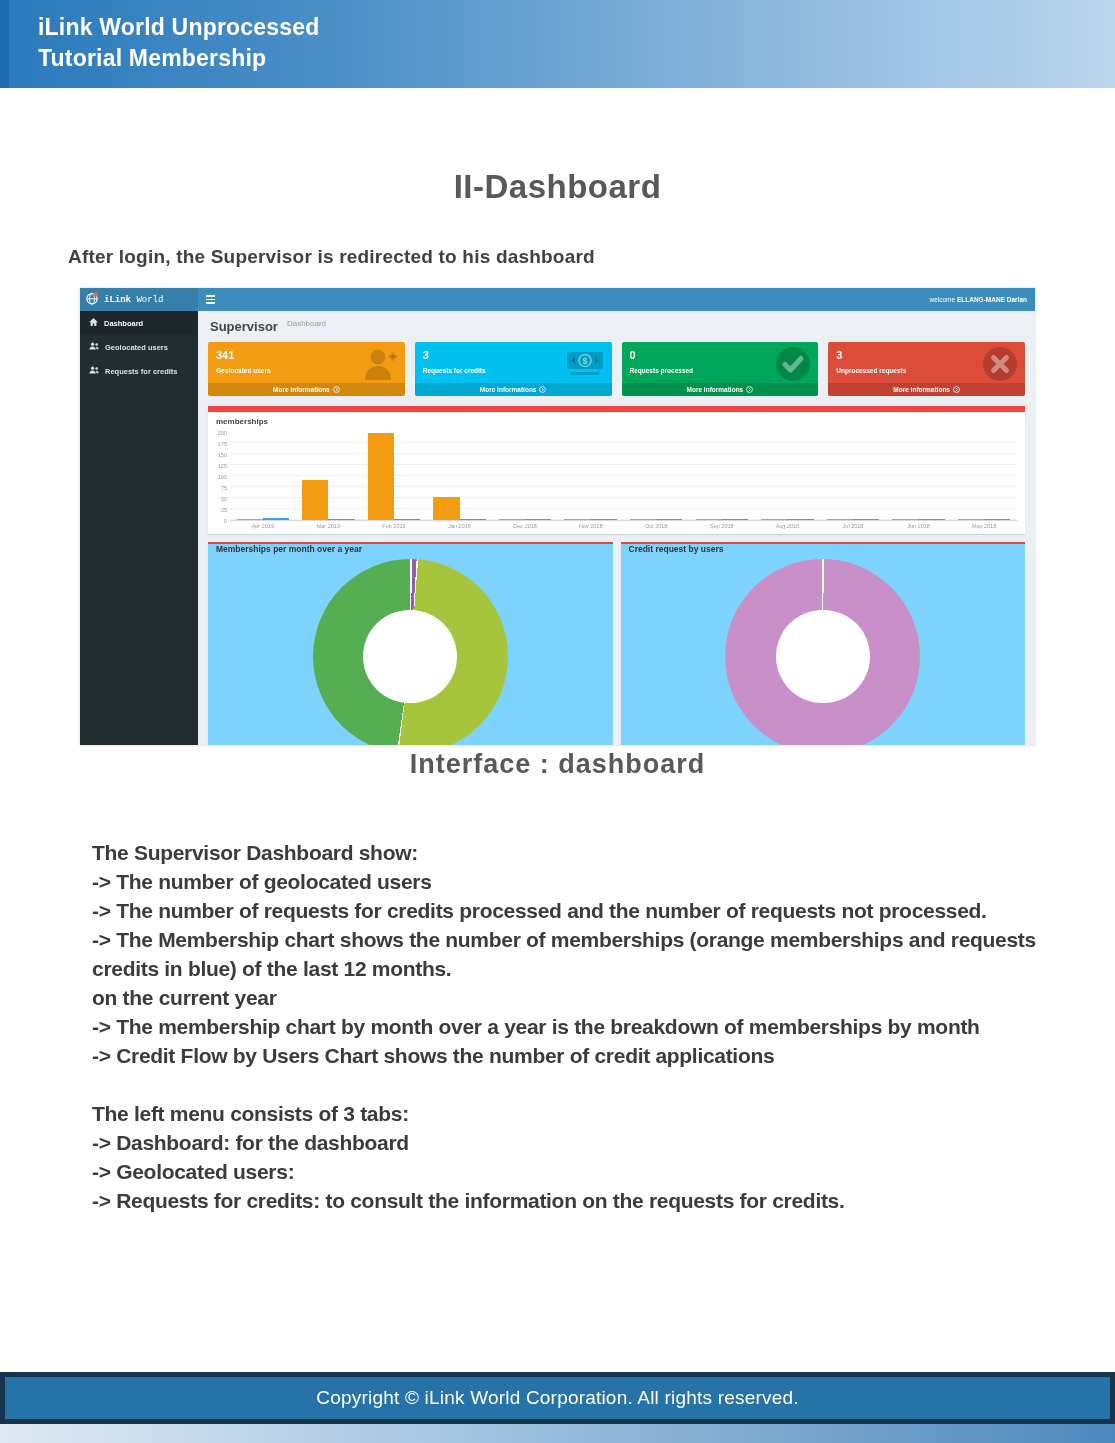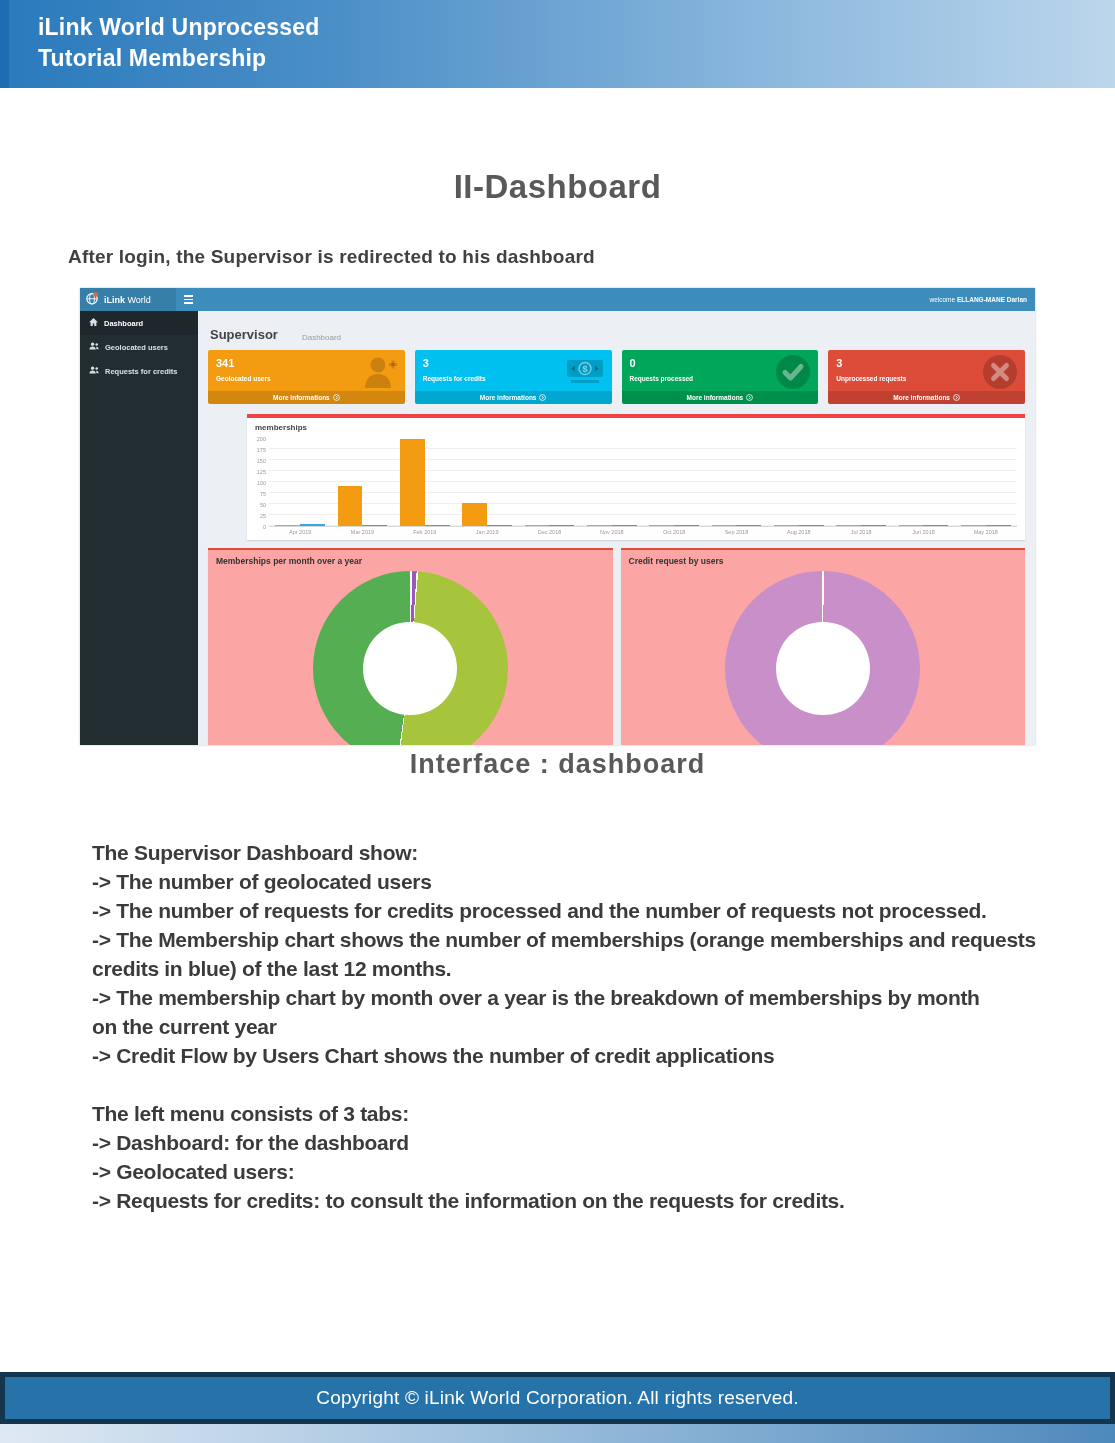--- a/index.html
+++ b/index.html
@@ -29,61 +29,61 @@
   .doc-caption { position:absolute; top:749px; left:0; width:100%; text-align:center;
     font-size:27px; font-weight:700; color:#58595b; letter-spacing:1px; }
 
   
   .dashboard {
     position:absolute; left:80px; top:288px; width:955px; height:457px;
     background:#ecf0f5; overflow:hidden; box-shadow:0 0 2px rgba(0,0,0,.25);
     font-family:"Liberation Sans", sans-serif;
   }
   .dash-navbar { position:absolute; left:0; top:0; width:100%; height:23px; display:flex; }
-  .brand { width:96px; height:23px; background:#367fa9; color:#fff; display:flex; align-items:center; gap:5px; padding-left:6px; font-size:9px; }
+  .brand { width:118px; height:23px; background:#367fa9; color:#fff; display:flex; align-items:center; gap:5px; padding-left:6px; font-size:9px;font-family:Liberation Mono, monospace; }
   .brand b { font-weight:700; }
   .navbar-rest { flex:1; background:#3c8dbc; display:flex; align-items:center; justify-content:space-between; padding:0 8px; }
   .hamburger { color:#fff; display:flex; flex-direction:column; gap:2px; cursor:pointer; }
   .hamburger span { display:block; width:9px; height:1.6px; background:#fff; }
   .welcome { color:#fff; font-size:6.5px; }
   .welcome b { font-weight:700; }
 
   .dash-sidebar { position:absolute; left:0; top:23px; width:118px; height:434px; background:#222d32; }
   .side-item { display:flex; align-items:center; gap:6px; padding:7px 9px; font-size:7.5px; font-weight:600; color:#d8e0e4; cursor:pointer; }
   .side-item.active { background:#1e282c; color:#fff; }
   .side-item svg { flex:0 0 auto; }
 
   .dash-content { position:absolute; left:118px; top:23px; width:837px; height:434px; background:#ecf0f5; padding:8px 10px; overflow:hidden; }
-  .content-heading { display:flex; align-items:flex-end; gap:24px; margin:8px 0 8px 2px; }
+  .content-heading { display:flex; align-items:flex-start; gap:9px; margin:0 0 8px 2px; }
   .content-heading .t1 { font-size:13px; font-weight:700; color:#444; }
   .content-heading .t2 { font-size:8px; color:#9a9a9a; }
 
   .cards-row { display:flex; gap:10px; }
   .stat-card { flex:1; border-radius:2px; color:#fff; position:relative; }
   .stat-body { padding:4px 8px; height:41px; position:relative; }
   .stat-value { font-size:11px; font-weight:700; line-height:18px; }
   .stat-label { font-size:6.5px; font-weight:700; margin-top:3px; }
   .stat-icon { position:absolute; right:7px; top:4px; }
   .stat-footer { height:13px; background:rgba(0,0,0,.13); color:#fff; font-size:6.5px; font-weight:700;
     display:flex; align-items:center; justify-content:center; gap:3px; border-radius:0 0 2px 2px; cursor:pointer; }
 
-  .chart-box { background:#fff; border-top:4px solid #ef4444; box-shadow:0 1px 1px rgba(0,0,0,.12); margin-top:10px;margin-left:39px; }
+  .chart-box { background:#fff; border-top:6px solid #ef4444; box-shadow:0 1px 1px rgba(0,0,0,.12); margin-top:10px; }
   .chart-box-title { font-size:8px; font-weight:700; color:#444; padding:5px 8px 3px; }
   .bar-chart-wrap { display:flex; padding:4px 8px 0 6px; }
   .bar-yaxis { width:16px; position:relative; height:88px; }
   .ytick { position:absolute; right:3px; font-size:5.5px; color:#999; line-height:6px; }
   .bar-plot { flex:1; height:88px; display:flex; align-items:flex-end; border-bottom:1px solid #d8d8d8;
     background-image:repeating-linear-gradient(to top,#efefef 0,#efefef 1px,transparent 1px,transparent 11px); }
   .bar-group { flex:1; display:flex; align-items:flex-end; justify-content:center; height:100%; }
   .bar { width:40%; }
   .bar-xlabels { display:flex; padding:2px 8px 5px 22px; }
   .xlabel { flex:1; text-align:center; font-size:5.5px; color:#999; }
 
   .donut-row { display:flex; gap:8px; margin-top:8px; }
-  .donut-box { flex:1; background:#fca5a5; border-top:2px solid #dd4b39; box-shadow:0 1px 1px rgba(0,0,0,.12); padding:6px 8px; height:220px; }
+  .donut-box { flex:1; background:#7dd3fc; border-top:2px solid #dd4b39; box-shadow:0 1px 1px rgba(0,0,0,.12); padding:0 8px; height:220px; }
   .donut-title { font-size:8.5px; font-weight:700; color:#333; }
   .donut { width:195px; height:195px; border-radius:50%; margin:5px auto 0; position:relative; }
   .donut::after { content:''; position:absolute; inset:26%; background:#fff; border-radius:50%; }
 
   
   .body-text { position:absolute; left:92px; top:838px; width:990px; color:#3b3b3b; }
   .body-line { font-size:21px; font-weight:700; line-height:29px; letter-spacing:-0.3px; }
 
   
   .page-footer {
@@ -369,22 +369,22 @@
 </div>
 
 <div class="doc-caption">Interface : dashboard</div>
 
 <div class="body-text">
     <div class="body-line">The Supervisor Dashboard show:</div>
     <div class="body-line">-&gt; The number of geolocated users</div>
     <div class="body-line">-&gt; The number of requests for credits processed and the number of requests not processed.</div>
     <div class="body-line">-&gt; The Membership chart shows the number of memberships (orange memberships and requests</div>
     <div class="body-line">credits in blue) of the last 12 months.</div>
+    <div class="body-line">on the current year</div>
     <div class="body-line">-&gt; The membership chart by month over a year is the breakdown of memberships by month</div>
-    <div class="body-line">on the current year</div>
     <div class="body-line">-&gt; Credit Flow by Users Chart shows the number of credit applications</div>
     <div class="body-line">&nbsp;</div>
     <div class="body-line">The left menu consists of 3 tabs:</div>
     <div class="body-line">-&gt; Dashboard: for the dashboard</div>
     <div class="body-line">-&gt; Geolocated users:</div>
     <div class="body-line">-&gt; Requests for credits: to consult the information on the requests for credits.</div>
   </div>
 
 <div class="page-footer">
   <span class="ftext">Copyright © iLink World Corporation. All rights reserved.</span>

